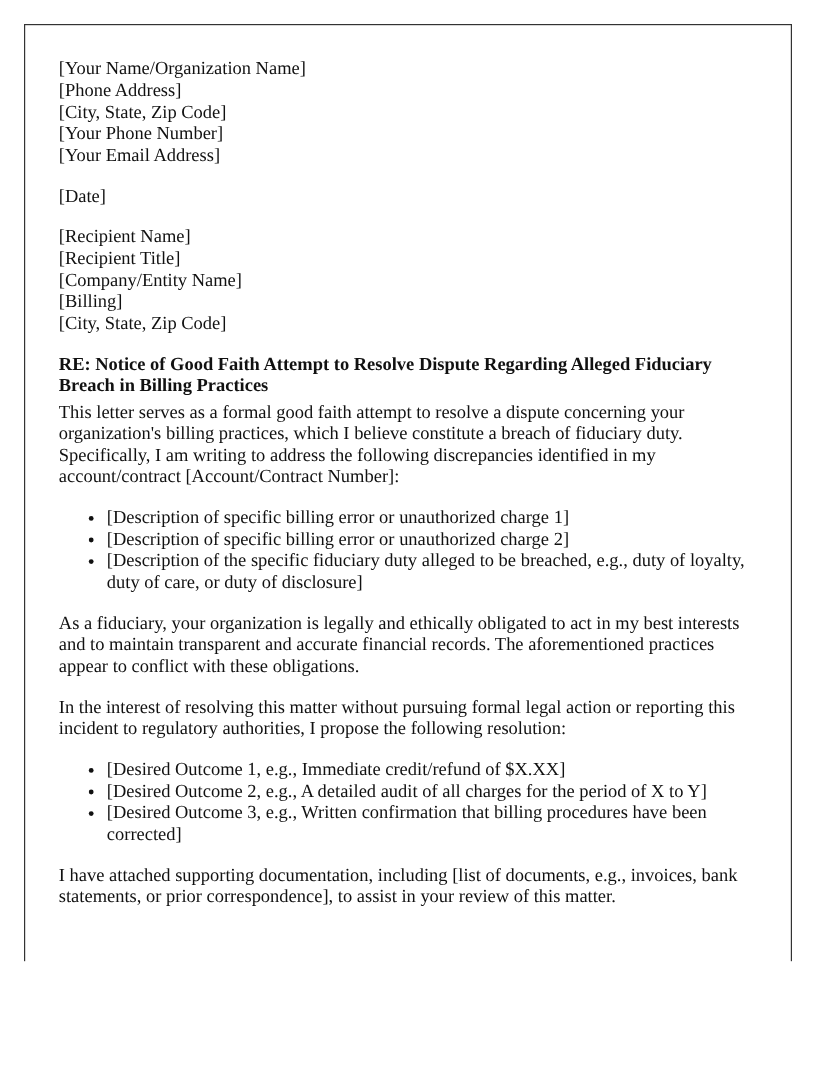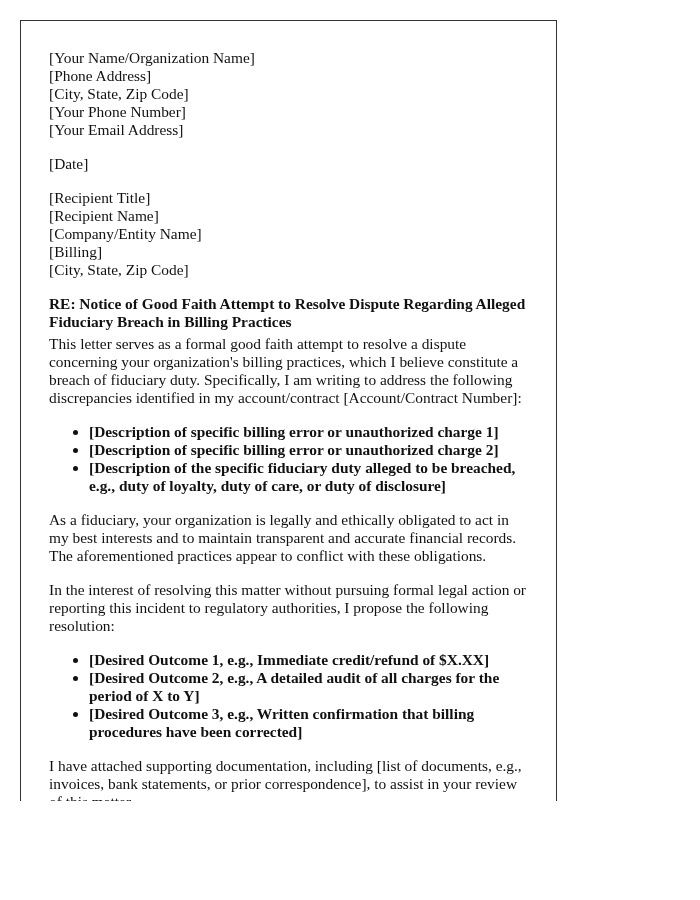--- a/index.html
+++ b/index.html
@@ -1,57 +1,57 @@
 <!DOCTYPE html>
 <html><head>
 <meta charset="utf-8">
 <style>
   html, body { margin: 0; padding: 0; background: #ffffff; }
   body { width: 700px; height: 900px; position: relative; overflow: hidden; }
   .page {
     position: absolute;
     left: 20px; top: 20px;
-    width: 537px; height: 781px;
+    width: 640px; height: 781px;
     border: 1px solid #333333;
     border-bottom: none;
     box-sizing: border-box;
     overflow: hidden;
     padding: 28px 28px 0 28px;
     font-family: "Liberation Serif", serif;
     font-size: 15.4px;
     line-height: 18px;
     color: #111111;
   }
   .block { margin: 0 0 16px 0; }
   .line { display: block; }
   p { margin: 0 0 16px 0; }
   .subject { font-weight: bold; margin: 0 0 4px 0; }
   ul { margin: 0 0 16px 0; padding-left: 40px; }
-  li { margin: 0; font-weight: bold; }
+  li { margin: 0; }
 </style>
 </head>
 <body>
 
 <div class="page">
 
   <div class="block">
     <span class="line">[Your Name/Organization Name]</span>
     <span class="line">[Phone Address]</span>
     <span class="line">[City, State, Zip Code]</span>
     <span class="line">[Your Phone Number]</span>
     <span class="line">[Your Email Address]</span>
   </div>
 
   <div class="block">
     <span class="line">[Date]</span>
   </div>
 
   <div class="block">
+    <span class="line">[Recipient Name]</span>
     <span class="line">[Recipient Title]</span>
-    <span class="line">[Recipient Name]</span>
     <span class="line">[Company/Entity Name]</span>
     <span class="line">[Billing]</span>
     <span class="line">[City, State, Zip Code]</span>
   </div>
 
   <p class="subject">RE: Notice of Good Faith Attempt to Resolve Dispute Regarding Alleged Fiduciary Breach in Billing Practices</p>
 
 
   <p>This letter serves as a formal good faith attempt to resolve a dispute concerning your organization's billing practices, which I believe constitute a breach of fiduciary duty. Specifically, I am writing to address the following discrepancies identified in my account/contract [Account/Contract Number]:</p>
 

